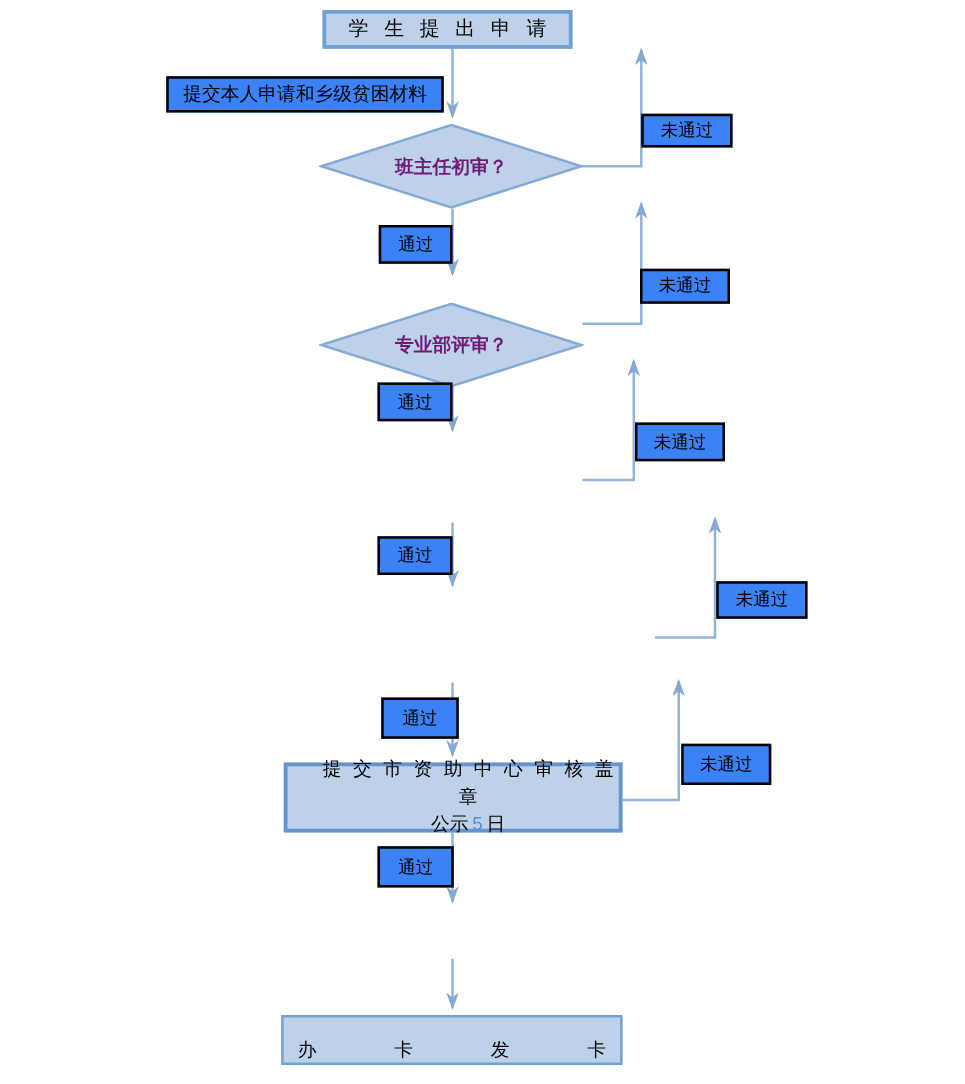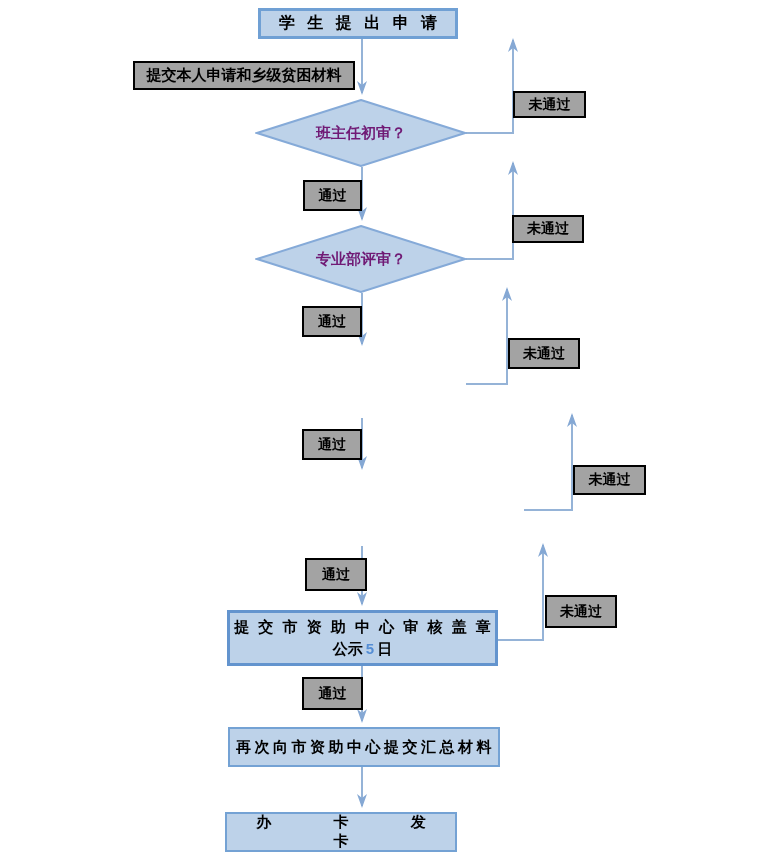--- a/index.html
+++ b/index.html
@@ -11,36 +11,36 @@
     position: relative;
     width: 772px;
     height: 867px;
     background: #ffffff;
     overflow: hidden;
   }
   .wires { position: absolute; left: 0; top: 0; }
   .wire { stroke: #95b3d7; stroke-width: 2; fill: none; }
 
   .node { position: absolute; display: flex; align-items: center; justify-content: center;
-          text-align: center; color: #000; font-weight: bold; }
+          text-align: center; color: #000; font-weight: normal; }
 
   .blue-box {
     background: #bdd2e9;
     border: 2px solid #74a2d4;
     font-size: 15px;
   }
   .start-box { border-width: 3px; border-color: #70a0d4; font-size: 16px; word-spacing: 8px; }
   .review-box { border-width: 3px; border-color: #6394ce; flex-direction: column; line-height: 1.45; }
   .review-line1 { word-spacing: 5px; }
   .review-num { color: #558ed5; padding: 0 3px; }
   .resubmit-box { letter-spacing: 3.5px; padding-left: 3px; }
   .final-box { word-spacing: 58px; }
 
   .white-box {
-    background: #a3a3a3;
+    background: #3b82f6;
     border: 2px solid #000000;
     font-size: 14px;
   }
   .note-box { font-size: 15px; }
 
   .diamond { position: absolute; }
   .diamond svg { position: absolute; left: 0; top: 0; }
   .diamond .dlabel {
     position: absolute; left: 0; top: 0; width: 100%; height: 100%;
     display: flex; align-items: center; justify-content: center;
@@ -90,21 +90,21 @@
   </div>
 
   <div class="node white-box" style="left:513px; top:91px; width:73px; height:27px;">
     <span>未通过</span>
   </div>
 
   <div class="node white-box" style="left:303px; top:180px; width:59px; height:31px;">
     <span>通过</span>
   </div>
 
-  <div class="diamond" style="left:255px; top:225px; width:212px; height:68px;font-family:Liberation Mono, monospace;">
+  <div class="diamond" style="left:255px; top:242px; width:212px; height:68px;font-family:Liberation Mono, monospace;">
     <svg width="212" height="68">
       <polygon points="106,1 210,34 106,67 2,34" fill="#bdd2e9" stroke="#85aad8" stroke-width="2"></polygon>
     </svg>
     <div class="dlabel">专业部评审？</div>
   </div>
 
   <div class="node white-box" style="left:512px; top:215px; width:72px; height:28px;">
     <span>未通过</span>
   </div>
 
@@ -123,36 +123,33 @@
 
 
   <div class="node white-box" style="left:573px; top:465px; width:73px; height:30px;">
     <span>未通过</span>
   </div>
 
   <div class="node white-box" style="left:305px; top:558px; width:62px; height:33px;">
     <span>通过</span>
   </div>
 
-  <div class="node blue-box review-box" style="left:227px; top:610px; width:271px; height:56px;">
+  <div class="node blue-box review-box" style="left:227px; top:610px; width:271px; height:56px;padding-left:24px;">
     <div class="review-line1">提 交 市 资 助 中 心 审 核 盖 章</div>
     <div>
       <span>公示</span><span class="review-num">5</span><span>日</span>
     </div>
   </div>
 
   <div class="node white-box" style="left:545px; top:595px; width:72px; height:33px;">
     <span>未通过</span>
   </div>
 
   <div class="node white-box" style="left:302px; top:677px; width:61px; height:33px;">
     <span>通过</span>
   </div>
 
-  <div class="node blue-box resubmit-box" style="left:228px; top:727px; width:272px; height:40px;">
-    <span>再次向市资助中心提交汇总材料</span>
-  </div>
 
-  <div class="node blue-box final-box" style="left:225px; top:812px; width:232px; height:40px;">
+  <div class="node blue-box final-box" style="left:225px; top:812px; width:273px; height:40px;align-items:flex-end;">
     <span>办 卡 发 卡</span>
   </div>
 
 </div>
 
 </body></html>

